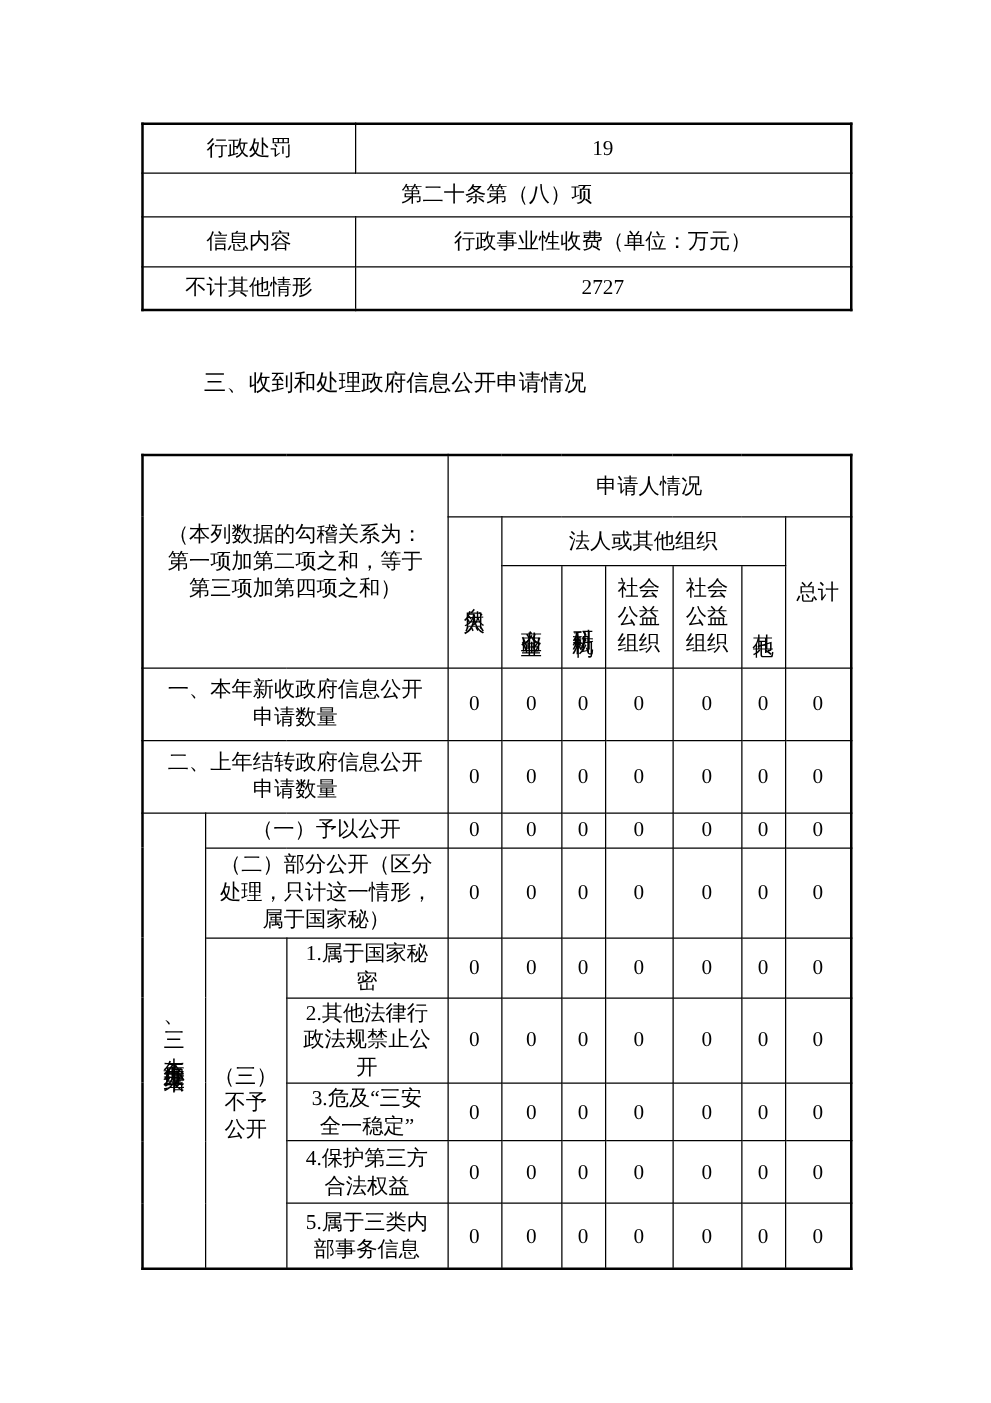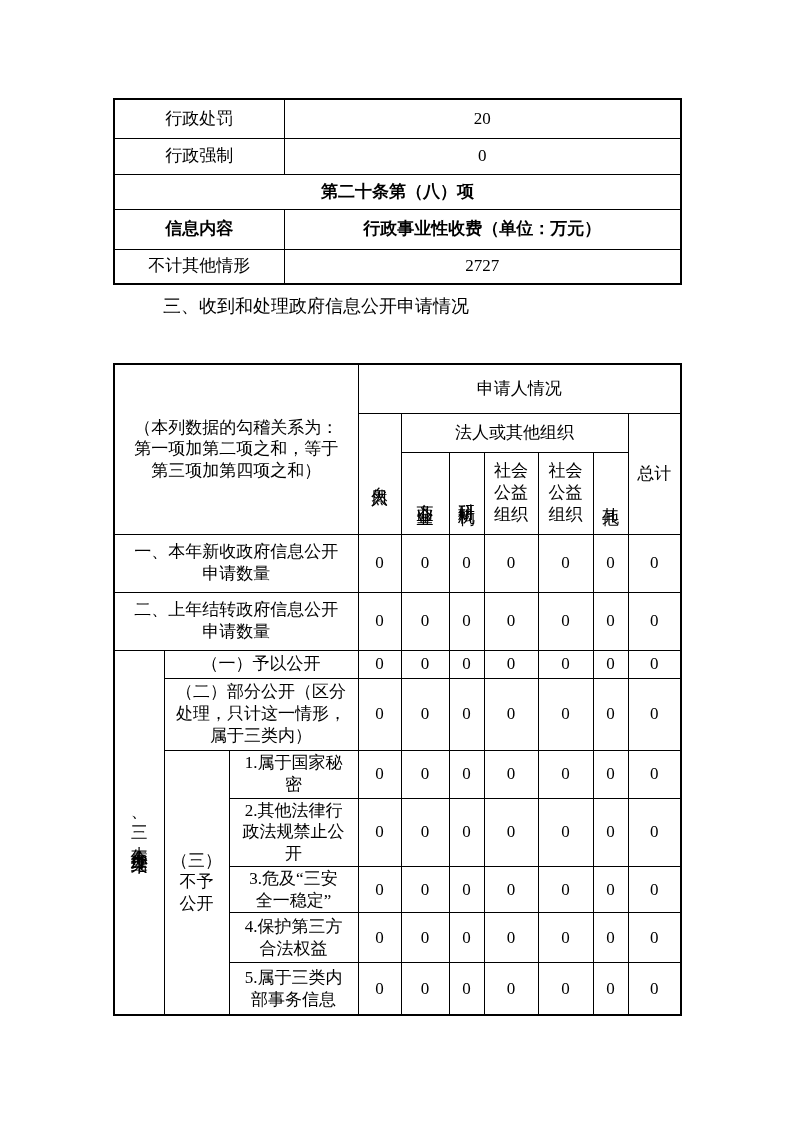--- a/index.html
+++ b/index.html
@@ -23,21 +23,21 @@
     font-size: 17px;
     overflow: hidden;
   }
 
   
   .top-table {
     position: absolute; left: 113px; top: 98px;
     width: 567px;
     border: 2px solid #000;
   }
-  .sans-bold { font-family: "Liberation Sans", sans-serif; font-weight: 700; }
+  .sans-bold { font-family: "Liberation Sans", sans-serif; font-weight: 400; }
 
   
   .heading {
     position: absolute; left: 163px; top: 294px;
     font-family: "Liberation Sans", sans-serif;
     font-weight: 400; font-size: 18px;
   }
   .para {
     position: absolute; left: 163px; top: 329px;
     font-size: 17.5px;
@@ -71,25 +71,21 @@
 <div class="page">
 
   <table class="top-table">
     <colgroup>
         <col style="width:170px">
         <col style="width:397px">
       </colgroup>
     <tbody>
         <tr style="height:39px">
       <td>行政处罚</td>
-      <td class="num">20</td>
-    </tr>
-    <tr style="height:36px">
-      <td>行政强制</td>
-      <td class="num">0</td>
+      <td class="num">19</td>
     </tr>
     <tr style="height:35px">
       <td colspan="2" class="sans-bold">第二十条第（八）项</td>
     </tr>
     <tr style="height:40px">
       <td class="sans-bold">信息内容</td>
       <td class="sans-bold">行政事业性收费（单位：万元）</td>
     </tr>
     <tr style="height:35px">
       <td>不计其他情形</td>
@@ -166,21 +162,21 @@
       <td class="num">0</td>
       <td class="num">0</td>
       <td class="num">0</td>
       <td class="num">0</td>
       <td class="num">0</td>
     </tr>
 
     <tr style="height:72px">
       <td colspan="2" class="pre">（二）部分公开（区分
 处理，只计这一情形，
-属于三类内）</td>
+属于国家秘）</td>
       <td class="num">0</td>
       <td class="num">0</td>
       <td class="num">0</td>
       <td class="num">0</td>
       <td class="num">0</td>
       <td class="num">0</td>
       <td class="num">0</td>
     </tr>
 
     <tr style="height:48px">

